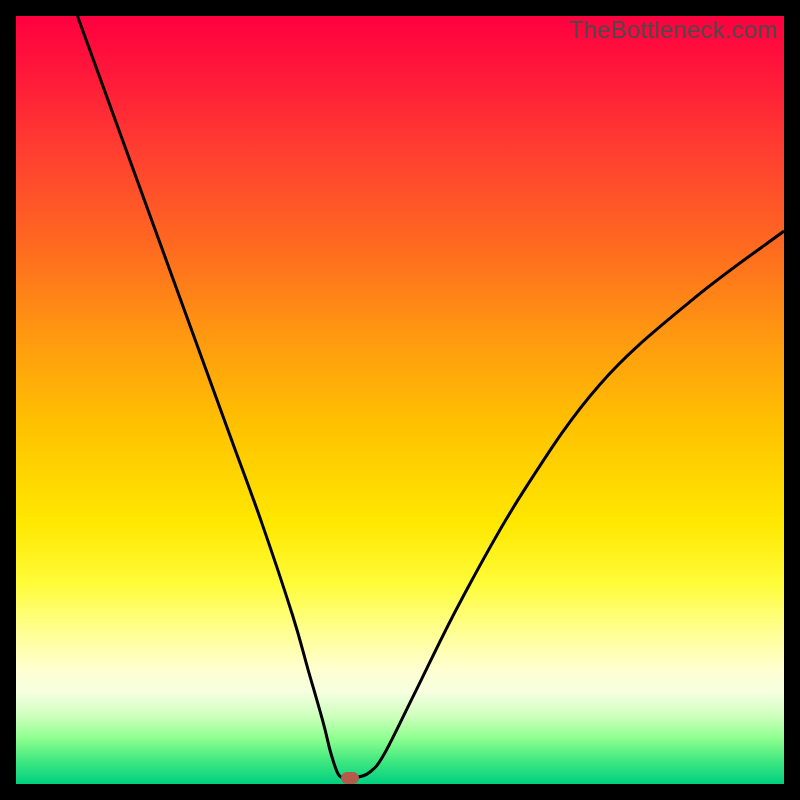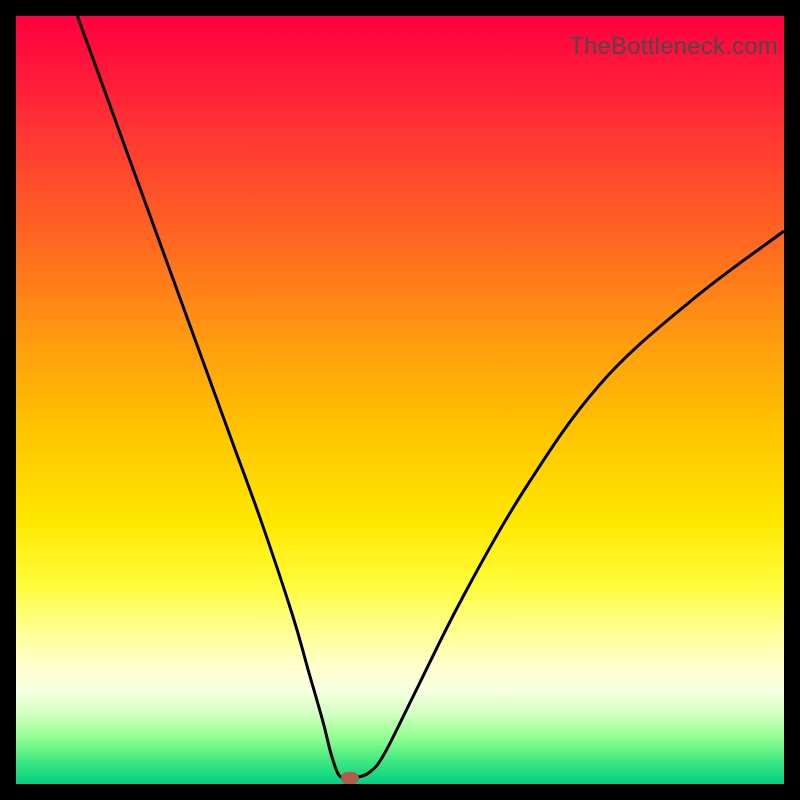--- a/index.html
+++ b/index.html
@@ -39,21 +39,21 @@
       #ffffd0 85%,
       #f6ffe0 88%,
       #d0ffc0 91%,
       #90ff90 94%,
       #40e880 97%,
       #00d080 100%
     );
   }
   .watermark {
     position: absolute;
-    top: 16px;
+    top: 0px;
     right: 6px;
     color: #4a4a4a;
     font-size: 24px;
     font-weight: 500;
     letter-spacing: 0.2px;
     user-select: none;
   }
   svg.curve {
     position: absolute;
     left: 0;

